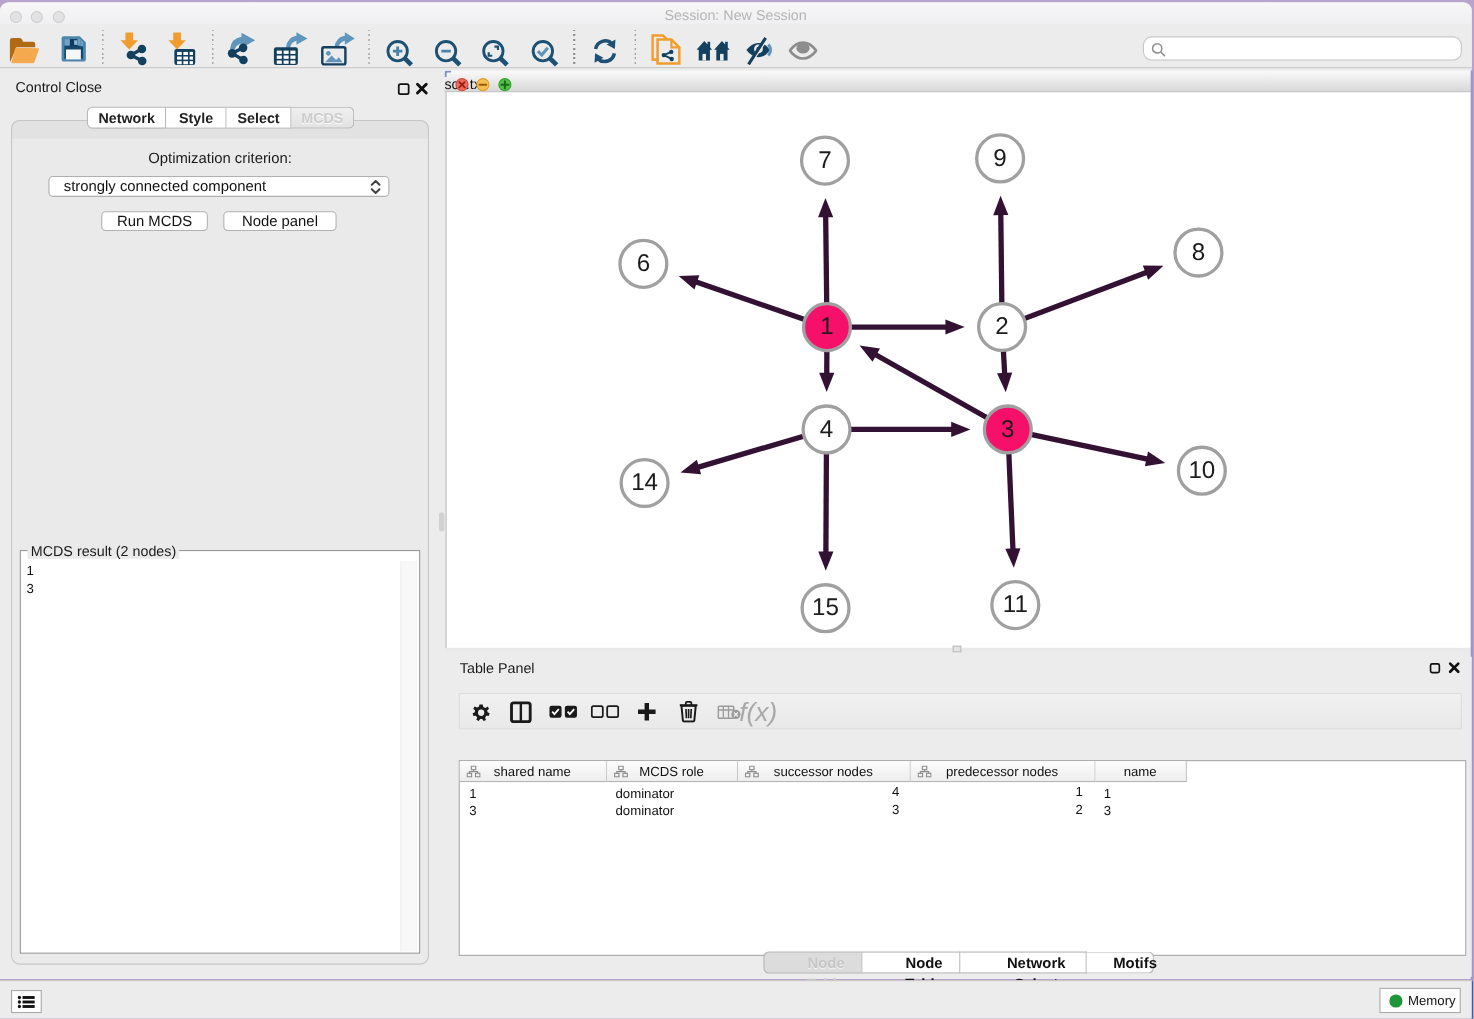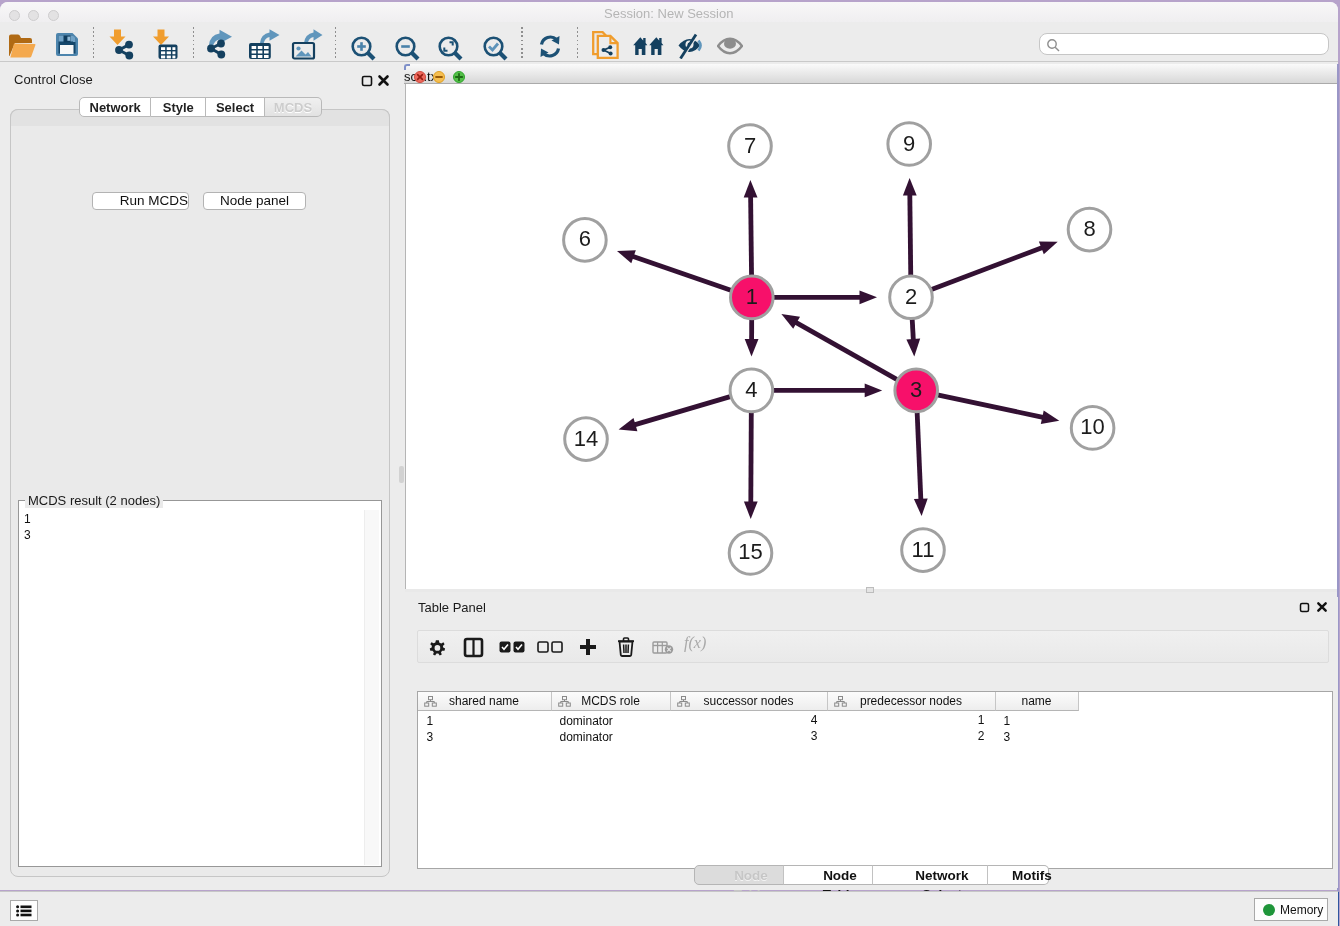--- a/index.html
+++ b/index.html
@@ -197,21 +197,29 @@
   <svg style="position:absolute;left:377px;top:74px;" width="13" height="13" viewBox="0 0 13 13">
         <path d="M2.5 2.5 L10.5 10.5 M10.5 2.5 L2.5 10.5" stroke="#111" stroke-width="2.6" stroke-linecap="round"></path>
       </svg>
 
   <div class="tab" style="left:79px;width:72.3px;border-radius:5px 0 0 5px;">Network</div>
   <div class="tab" style="left:151.3px;width:55px;border-left:none;">Style</div>
   <div class="tab" style="left:206.3px;width:58.5px;border-left:none;">Select</div>
   <div class="tab" style="left:264.8px;width:57.4px;border-left:none;border-radius:0 5px 5px 0;background:linear-gradient(#f0f0f0,#e2e2e2);color:#ccc;text-shadow:0 1px 0 #fff;">MCDS</div>
   <div id="tabcontent"></div>
   <div id="tabcontenttop"></div>
-  <div class="btn" style="left:92px;width:97px;text-align:right;">Run MCDS</div>
+  <div id="optlabel">Optimization criterion:</div>
+  <div id="dropdown">
+        <div id="ddtext">strongly connected component</div>
+  <svg style="position:absolute;right:6px;top:2px;" width="11" height="14" viewBox="0 0 11 14">
+    <path d="M2 5 L5.5 1.5 L9 5" fill="none" stroke="#444" stroke-width="1.8" stroke-linecap="round" stroke-linejoin="round"></path>
+    <path d="M2 9 L5.5 12.5 L9 9" fill="none" stroke="#444" stroke-width="1.8" stroke-linecap="round" stroke-linejoin="round"></path>
+  </svg>
+      </div>
+  <div class="btn" style="left:92px;width:97px;">Run MCDS</div>
   <div class="btn" style="left:203px;width:103px;">Node panel</div>
   <div id="resultbox">
     <div class="td" style="left:5px;top:10px;">1</div>
     <div class="td" style="left:5px;top:26px;">3</div>
     <div id="scrolltrack"></div>
   </div>
   <div id="resultlegend">MCDS result (2 nodes)</div>
 
   <div id="netwin">
     <div style="position:absolute;left:0;top:0;width:6px;height:6px;border-left:2px solid #7f90c9;border-top:2px solid #7f90c9;border-radius:3px 0 0 0;box-sizing:border-box;z-index:3;"></div>
@@ -330,21 +338,21 @@
       <line x1="11.4" y1="8.5" x2="11" y2="17" stroke="#1a1a1a" stroke-width="1.5"></line>
     </svg>
     <svg style="position:absolute;left:248px;top:44px;" width="22" height="13" viewBox="0 0 22 13">
       <rect x="1" y="1" width="14" height="11" rx="1" fill="none" stroke="#9b9b9b" stroke-width="1.4"></rect>
       <line x1="1" y1="4.5" x2="15" y2="4.5" stroke="#9b9b9b" stroke-width="1.4"></line>
       <line x1="5.6" y1="1" x2="5.6" y2="12" stroke="#9b9b9b" stroke-width="1.2"></line>
       <line x1="10.3" y1="1" x2="10.3" y2="12" stroke="#9b9b9b" stroke-width="1.2"></line>
       <circle cx="17" cy="8.5" r="4.2" fill="#9b9b9b"></circle>
       <path d="M15.2 6.7 L18.8 10.3 M18.8 6.7 L15.2 10.3" stroke="#ececec" stroke-width="1.2"></path>
     </svg>
-    <div style="position:absolute;left:280px;top:37px;font-family:Liberation Serif, serif;font-style:italic;font-size:16px;color:#a9a9a9;">f(x)</div>
+    <div style="position:absolute;left:268px;top:37px;font-family:Liberation Sans, sans-serif;font-style:italic;font-size:24px;color:#a9a9a9;">f(x)</div>
     <div id="ttable">
       <div class="th" style="left:0;width:134px;"><svg class="hicon" style="position:absolute;left:6px;top:4px;" width="13" height="11" viewBox="0 0 13 11">
               <rect x="4.5" y="0.5" width="4" height="3.2" fill="none" stroke="#8a8a8a" stroke-width="1"></rect>
               <rect x="0.7" y="7" width="4" height="3.2" fill="none" stroke="#8a8a8a" stroke-width="1"></rect>
               <rect x="8.3" y="7" width="4" height="3.2" fill="none" stroke="#8a8a8a" stroke-width="1"></rect>
               <path d="M6.5 3.7 L6.5 5.5 M2.7 7 L2.7 5.5 L10.3 5.5 L10.3 7" fill="none" stroke="#8a8a8a" stroke-width="1"></path>
             </svg>shared name</div>
       <div class="th" style="left:134px;width:119px;"><svg class="hicon" style="position:absolute;left:6px;top:4px;" width="13" height="11" viewBox="0 0 13 11">
               <rect x="4.5" y="0.5" width="4" height="3.2" fill="none" stroke="#8a8a8a" stroke-width="1"></rect>
               <rect x="0.7" y="7" width="4" height="3.2" fill="none" stroke="#8a8a8a" stroke-width="1"></rect>

